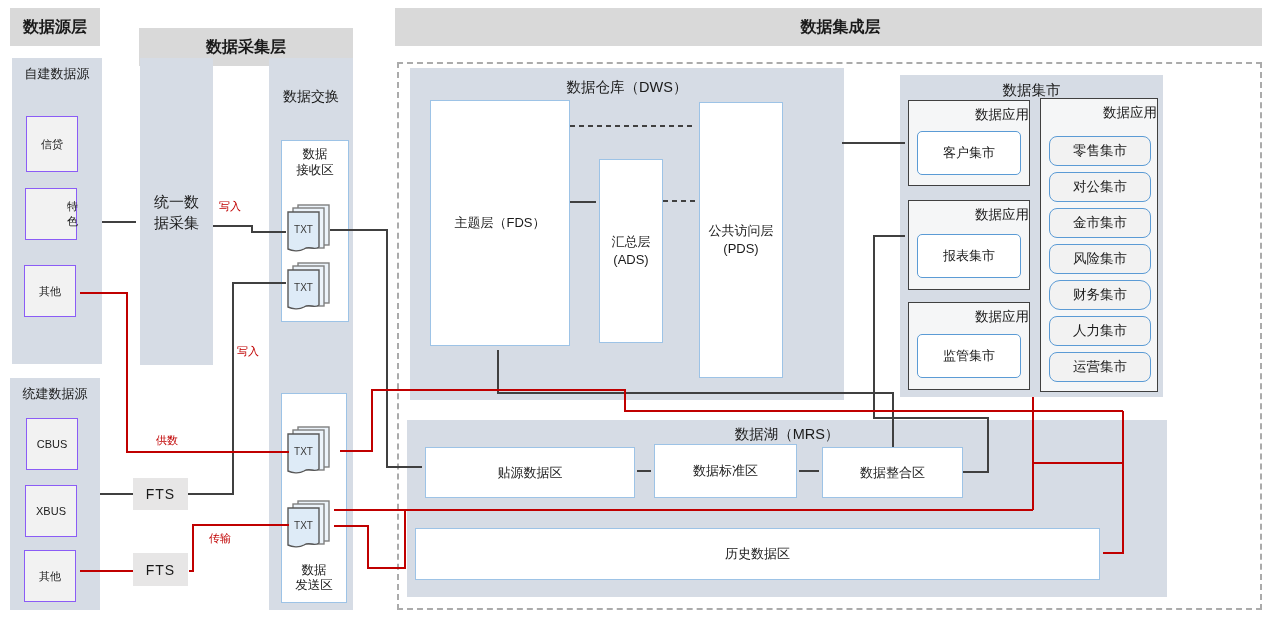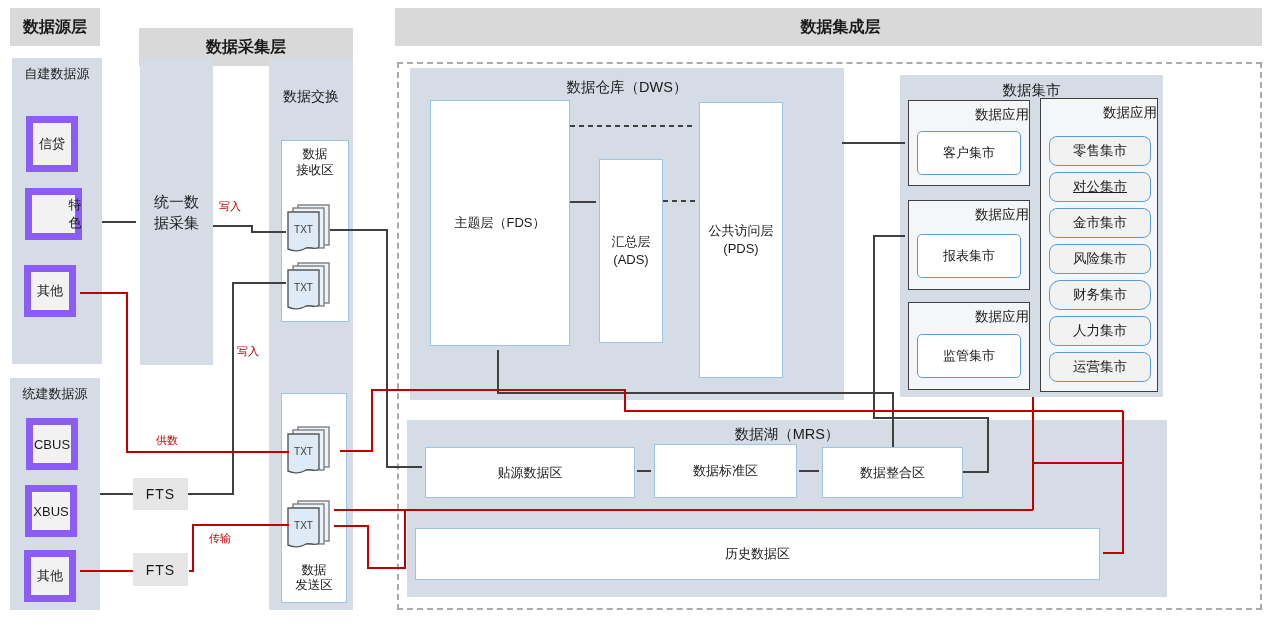--- a/index.html
+++ b/index.html
@@ -4,21 +4,21 @@
 <style>
   html,body{margin:0;padding:0;background:#fff;}
   #stage{position:relative;width:1280px;height:627px;background:#fff;overflow:hidden;
          font-family:"Liberation Sans",sans-serif;color:#1a1a1a;}
   .abs{position:absolute;box-sizing:border-box;}
   .ctr{display:flex;align-items:center;justify-content:center;text-align:center;}
   .hdr{background:#D9D9D9;font-weight:bold;font-size:16px;}
   .lav{background:#D6DCE5;}
   .lavlabel{position:absolute;left:0;right:0;text-align:center;font-size:13px;}
   .wbox{background:#fff;border:1px solid #9DC3E6;font-size:13px;}
-  .gbox{background:#F2F2F2;border:7px solid #8b5cf6;font-size:13px;}
+  .gbox{background:#F2F2F2;border:1px solid #8b5cf6;font-size:11px;}
   .fts{background:#E7E6E6;font-size:14px;letter-spacing:1px;}
   .frame{background:#F5F6F7;border:1.5px solid #404040;}
   .frametitle{position:absolute;left:0;right:0;top:5px;text-align:right;font-size:13.5px;}
   .mart{background:#F2F2F2;border:1px solid #5B9BD5;border-radius:8px;font-size:13.5px;}
   .sectitle{font-size:14.5px;}
   .dashedbox{border:2px dashed #ABABAB;}
   .redlbl{position:absolute;color:#C00000;font-size:11px;z-index:7;}
   .twoline{line-height:1.25;font-size:12.5px;}
   .txt rect{fill:#ECF3FA;stroke:#7F7F7F;stroke-width:1.4;}
   .txt path{fill:#DEEBF7;stroke:#595959;stroke-width:1.4;}
@@ -136,21 +136,21 @@
     <div class="abs wbox ctr" style="left:8px;top:33px;width:104px;height:44px;border-radius:5px;border-color:#5B9BD5;">报表集市</div>
   </div>
   <div class="abs frame" style="left:908px;top:302px;width:122px;height:88px;">
     <div class="frametitle">数据应用</div>
     <div class="abs wbox ctr" style="left:8px;top:31px;width:104px;height:44px;border-radius:5px;border-color:#5B9BD5;">监管集市</div>
   </div>
 
   <div class="abs frame" style="left:1040px;top:98px;width:118px;height:294px;">
     <div class="frametitle">数据应用</div>
     <div class="abs mart ctr" style="left:8px;top:37px;width:102px;height:30px;">零售集市</div>
-    <div class="abs mart ctr" style="left:8px;top:73px;width:102px;height:30px;text-decoration:underline;">对公集市</div>
+    <div class="abs mart ctr" style="left:8px;top:73px;width:102px;height:30px;">对公集市</div>
     <div class="abs mart ctr" style="left:8px;top:109px;width:102px;height:30px;">金市集市</div>
     <div class="abs mart ctr" style="left:8px;top:145px;width:102px;height:30px;">风险集市</div>
     <div class="abs mart ctr" style="left:8px;top:181px;width:102px;height:30px;border-radius:11px;">财务集市</div>
     <div class="abs mart ctr" style="left:8px;top:217px;width:102px;height:30px;">人力集市</div>
     <div class="abs mart ctr" style="left:8px;top:253px;width:102px;height:30px;">运营集市</div>
   </div>
 
   <div class="abs lav" style="left:407px;top:420px;width:760px;height:177px;">
     <div class="lavlabel sectitle" style="top:5px;">数据湖（MRS）</div>
   </div>

